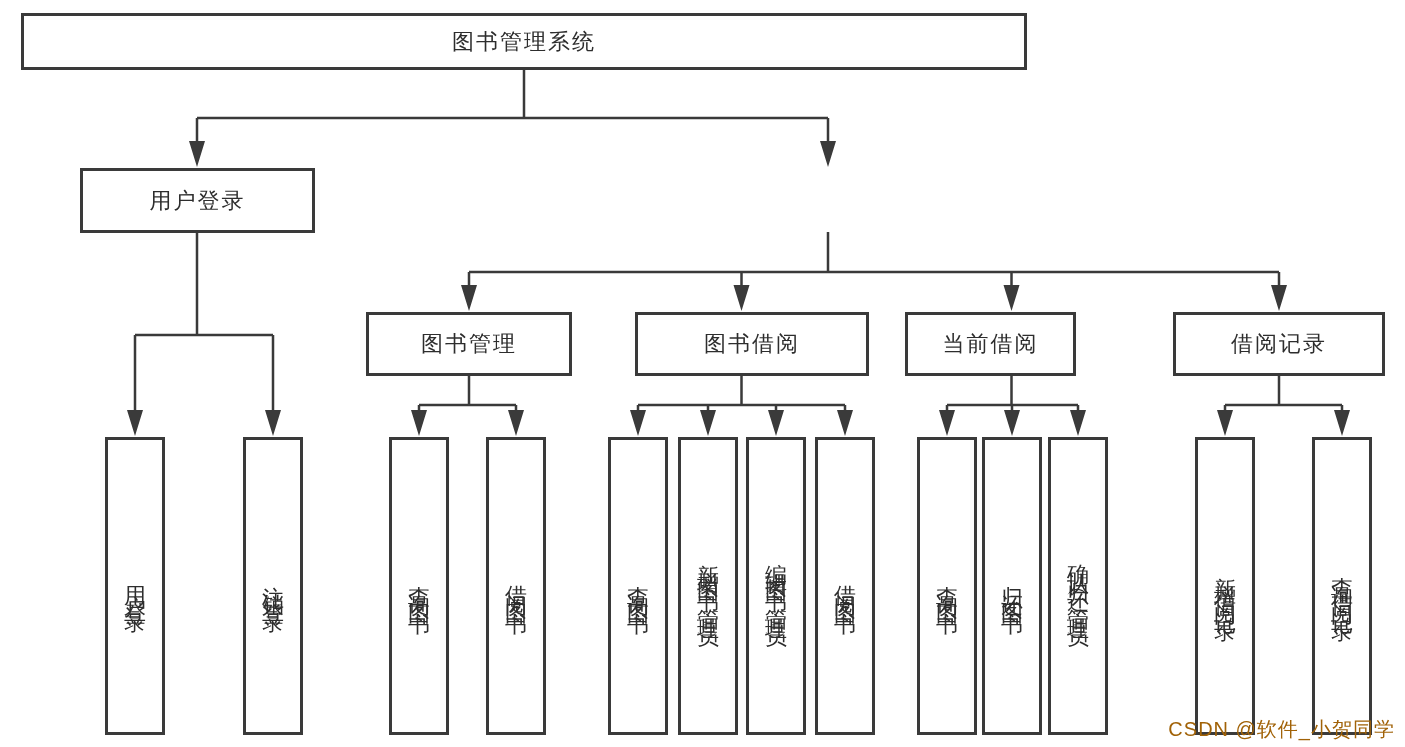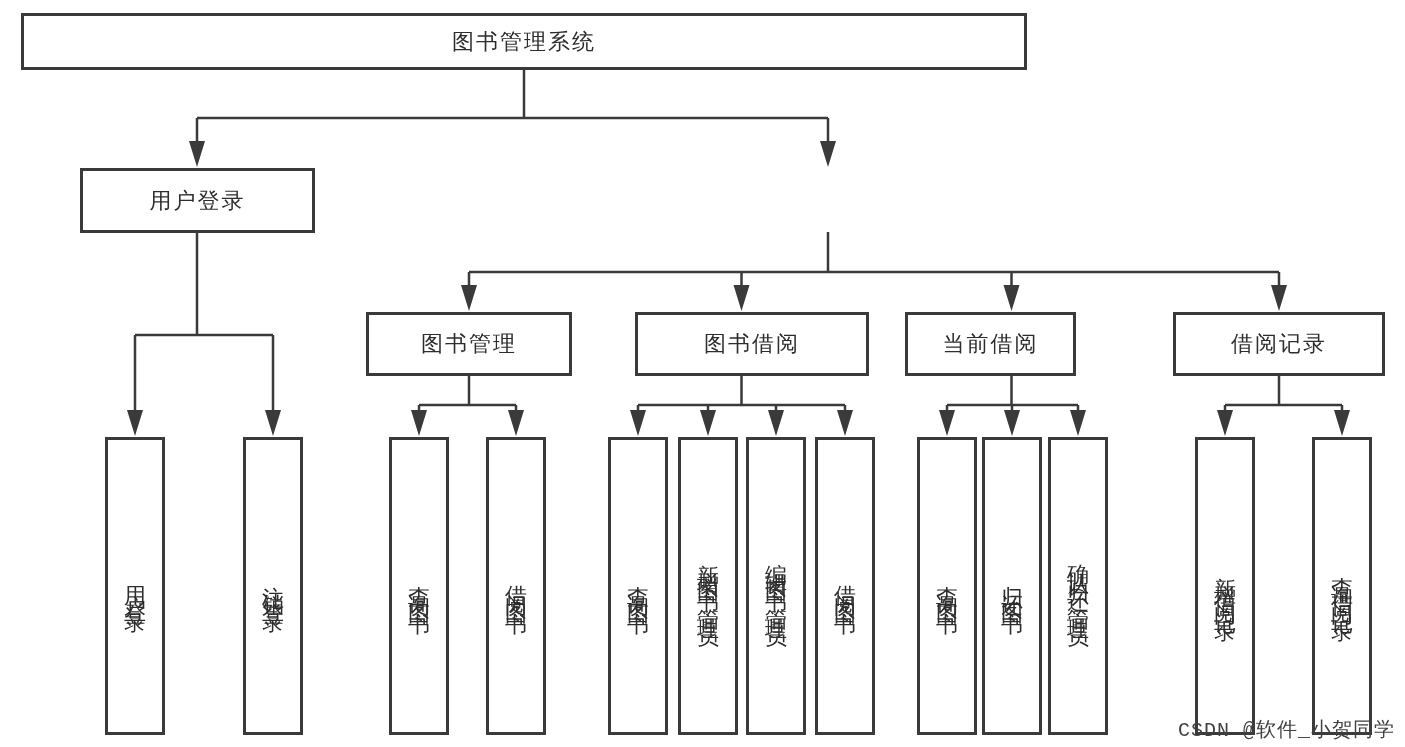--- a/index.html
+++ b/index.html
@@ -34,21 +34,21 @@
     writing-mode:vertical-rl;
     font-size:22px;line-height:1;letter-spacing:9px;white-space:nowrap;
   }
   .lf1 {left:105px}  .lf2 {left:243px}
   .lf3 {left:389px}  .lf4 {left:486px}
   .lf5 {left:608px}  .lf6 {left:678px}  .lf7 {left:746px}  .lf8 {left:815px}
   .lf9 {left:917px}  .lf10{left:982px}  .lf11{left:1048px}
   .lf12{left:1195px} .lf13{left:1312px}
   .watermark{
     position:absolute;right:10px;bottom:4px;z-index:6;
-    font-size:20px;color:#404040;letter-spacing:1px;white-space:nowrap;font-family:Liberation Mono, monospace;
+    font-size:20px;color:#a16207;letter-spacing:1px;white-space:nowrap;
   }
 </style>
 </head>
 <body>
 
 <div class="stage">
 
   <svg class="wires" width="1405" height="747" viewBox="0 0 1405 747">
     <g stroke="#3a3a3a" stroke-width="2.5" fill="none">
 

